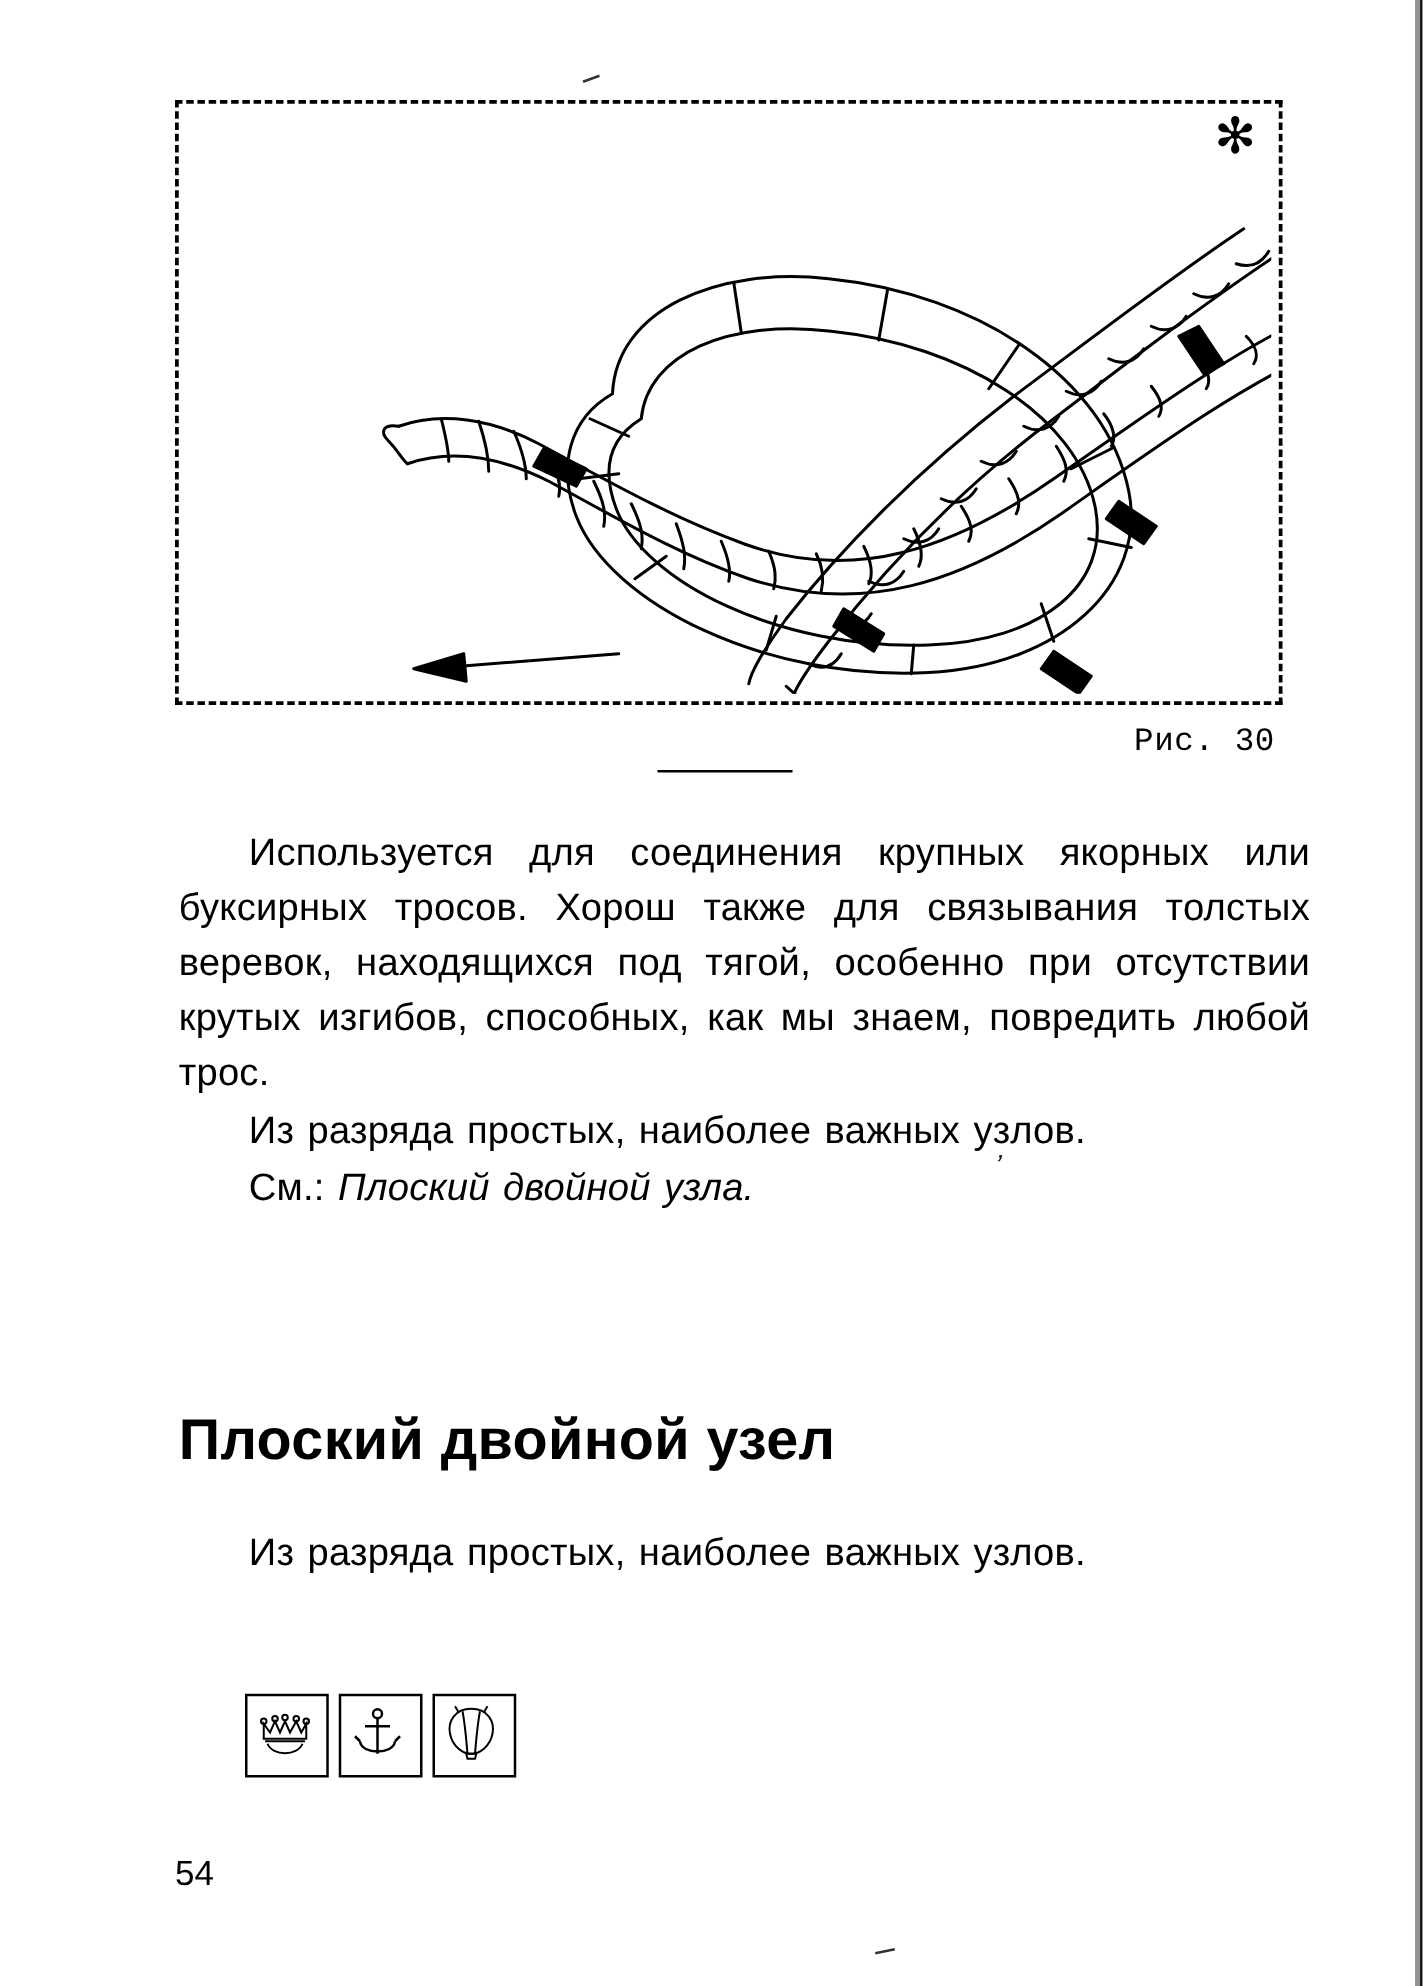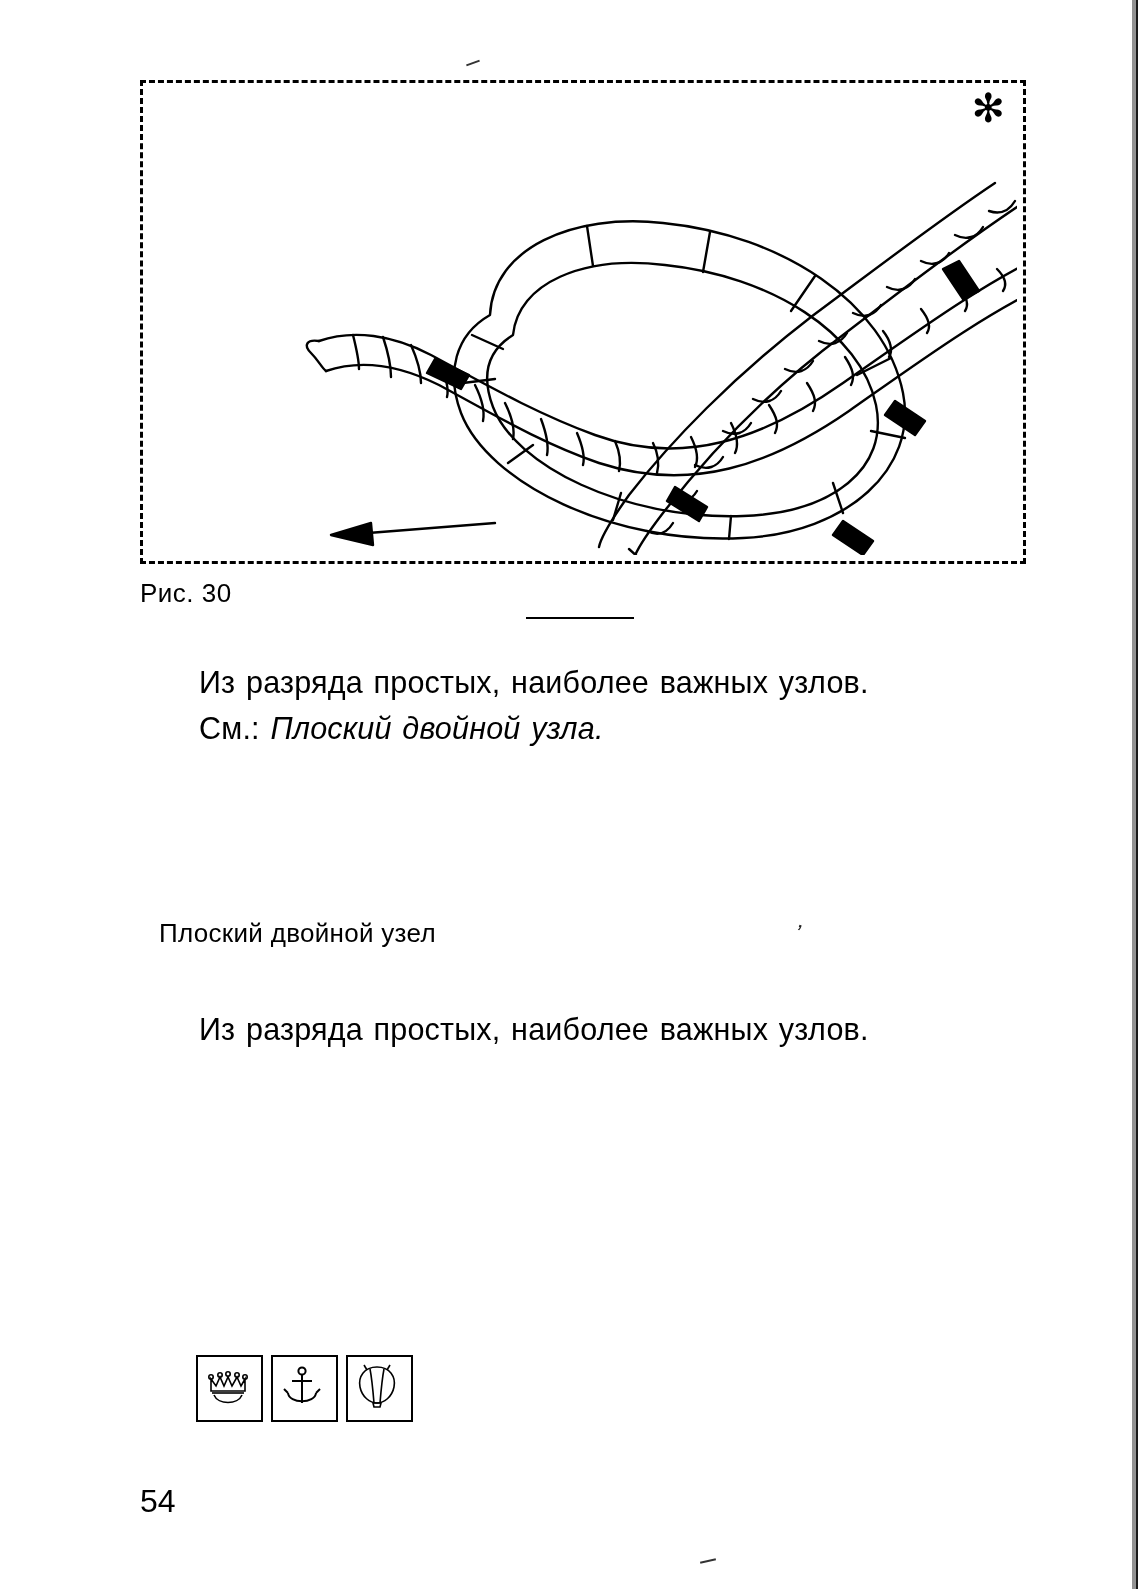--- a/index.html
+++ b/index.html
@@ -63,23 +63,23 @@
     font-size: 40px;
     line-height: 40px;
     font-family: "Liberation Serif", serif;
   }
 
   .fig-caption {
     position: absolute;
     left: 140px;
     top: 578px;
     width: 880px;
-    text-align: left;
+    text-align: right;
     font-size: 26px;
-    font-family: Liberation Sans, sans-serif;
+    font-family: Liberation Mono, monospace;
     letter-spacing: .5px;
   }
   .fig-caption .underline {
     display: block;
     width: 108px;
     height: 2px;
     background: #000;
     margin: 8px auto 0 auto;
   }
 
@@ -102,23 +102,23 @@
     text-indent: 56px;
   }
   p.nojust {
     text-align: left;
   }
   .ital {
     font-style: italic;
   }
 
   h2.section-title {
-    font-size: 26px;
-    font-weight: normal;
-    margin: 16px;
+    font-size: 46px;
+    font-weight: bold;
+    margin: 0;
     letter-spacing: .3px;
   }
 
   .tick-mark {
     position: absolute;
     left: 795px;
     top: 920px;
     font-size: 24px;
     transform: rotate(18deg);
     color: #222;
@@ -137,21 +137,21 @@
     height: 63px;
     border: 2px solid #000;
     background: #fff;
     position: relative;
   }
 
   .page-number {
     position: absolute;
     left: 140px;
     top: 1483px;
-    font-size: 32px;
+    font-size: 28px;
     font-family: "Liberation Sans", sans-serif;
   }
 
   .top-tick {
     position: absolute;
     left: 466px;
     top: 62px;
     width: 14px;
     height: 2px;
     background: #333;
@@ -260,20 +260,21 @@
     </g>
   </svg>
 </div>
 
 <div class="fig-caption">
   <span>Рис. 30</span>
   <span class="underline"></span>
 </div>
 
 <div class="text-col">
+  <p class="body indent">Используется для соединения крупных якорных или буксирных тросов. Хорош также для связывания толстых веревок, находящихся под тягой, особенно при отсутствии крутых изгибов, способных, как мы знаем, повредить любой трос.</p>
   <p class="body indent nojust">Из разряда простых, наиболее важных узлов.</p>
   <p class="body indent nojust">
     <span>См.:</span>
     <span class="ital">Плоский двойной узла.</span>
   </p>
 
   <div style="height:150px"></div>
 
   <h2 class="section-title">Плоский двойной узел</h2>
 

